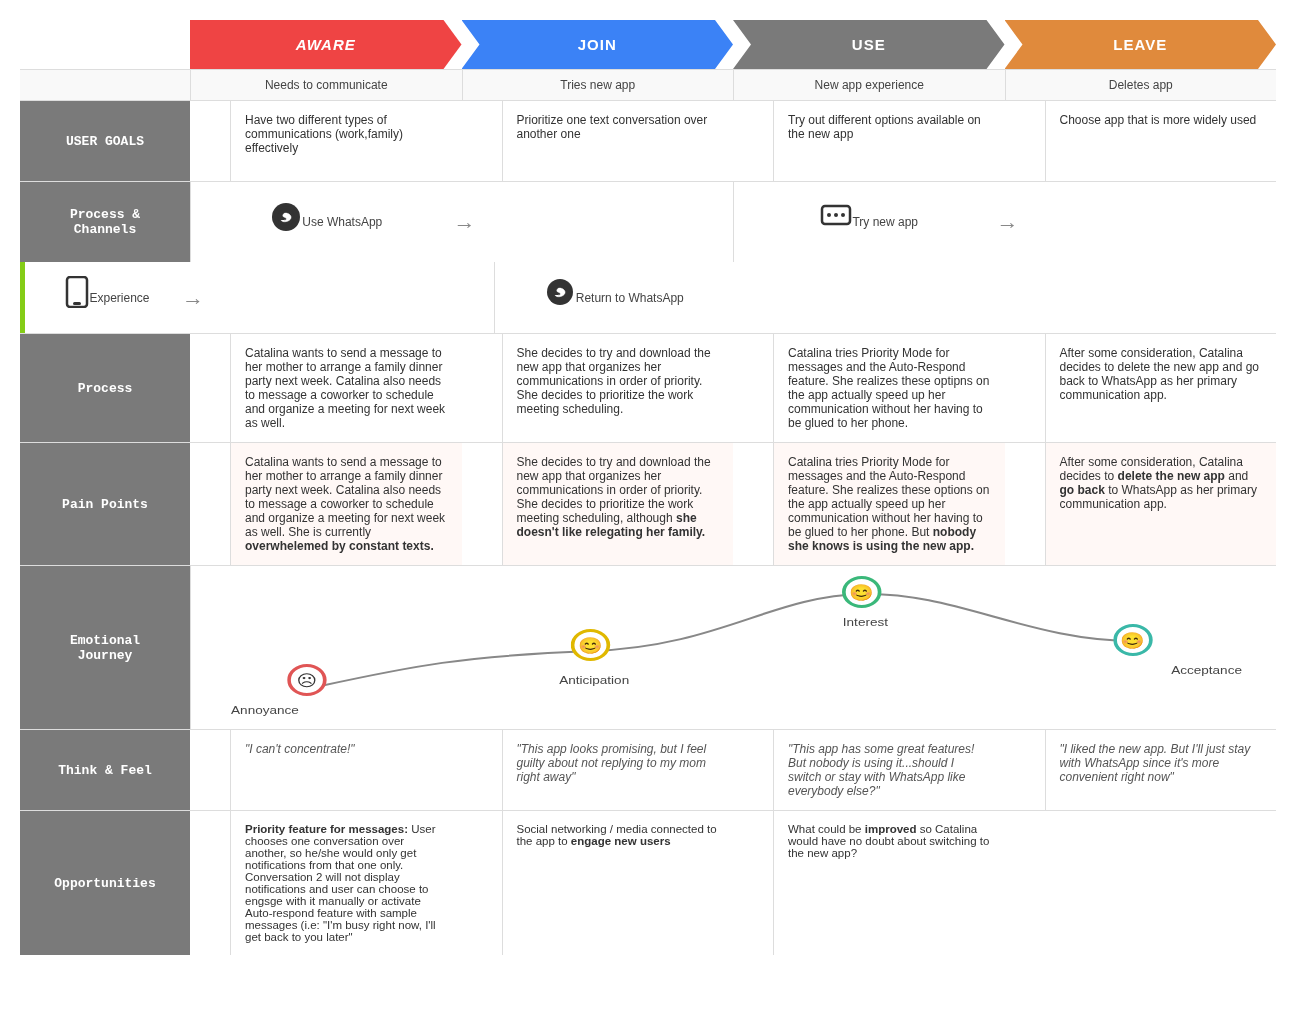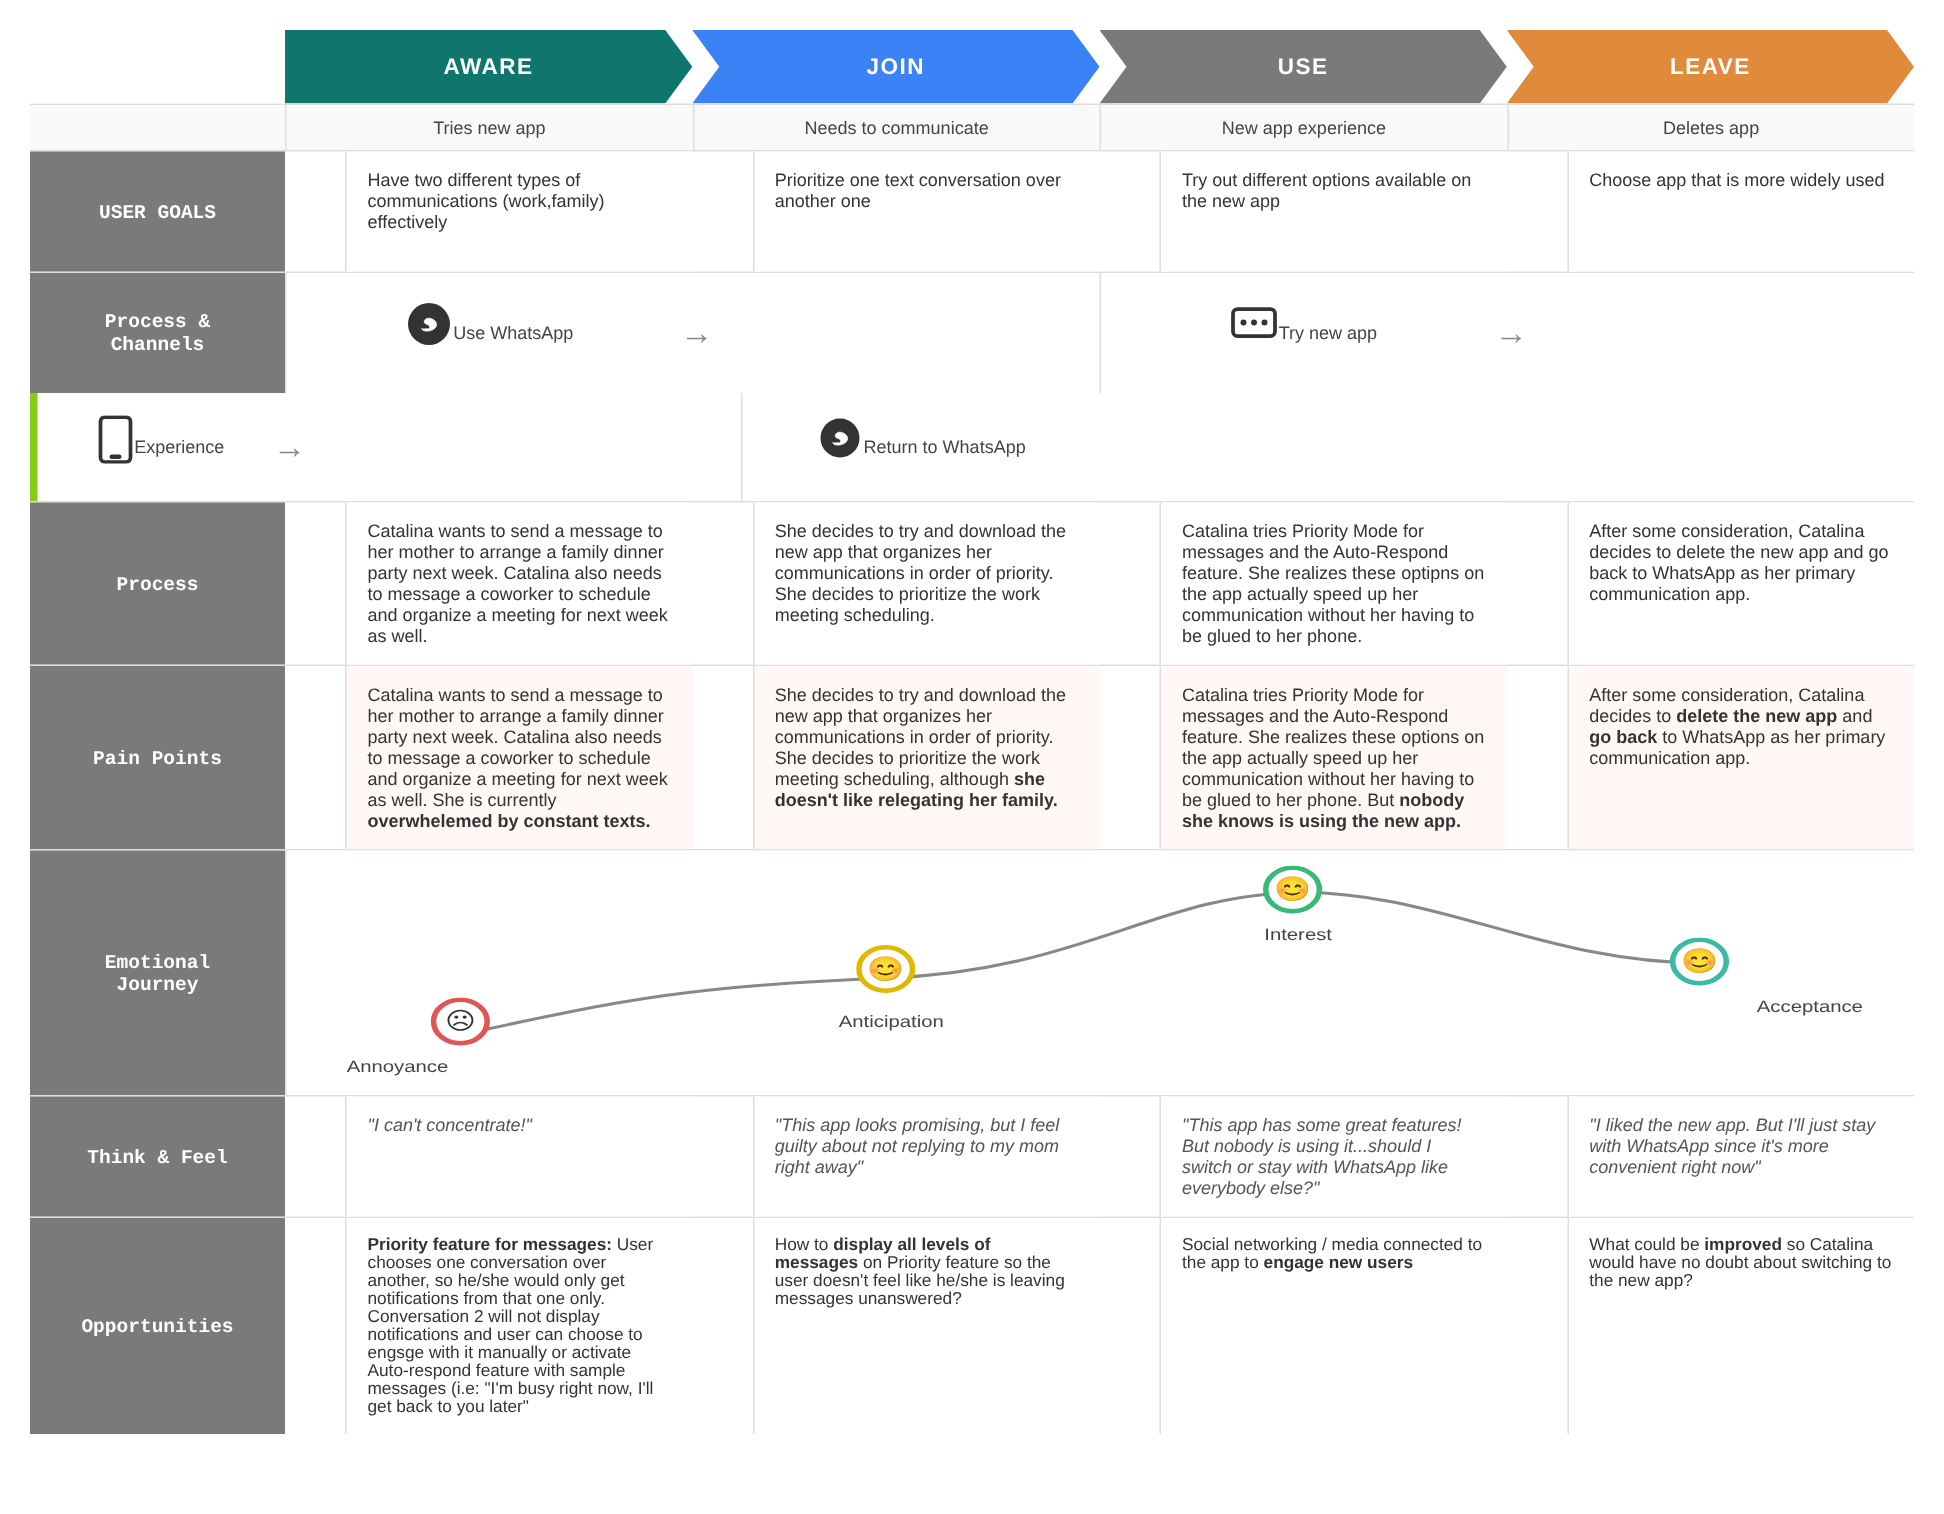--- a/index.html
+++ b/index.html
@@ -29,21 +29,21 @@
       font-weight: bold;
       font-size: 15px;
       letter-spacing: 1px;
       color: #fff;
       position: relative;
       clip-path: polygon(0 0, calc(100% - 18px) 0, 100% 50%, calc(100% - 18px) 100%, 0 100%, 18px 50%);
     }
     .phase-arrow.first {
       clip-path: polygon(0 0, calc(100% - 18px) 0, 100% 50%, calc(100% - 18px) 100%, 0 100%);
     }
-    .phase-aware { background: #0f766e; }
+    .phase-aware { background: #ef4444; font-style: italic; }
     .phase-join { background: #3b82f6; }
     .phase-use { background: #7a7a7a; }
     .phase-leave { background: #e08a3c; }
 
     
     .content-row {
       display: grid;
       grid-template-columns: 170px 1fr 1fr 1fr 1fr;
       border-top: 1px solid #ddd;
     }
@@ -159,24 +159,24 @@
       <span>USE</span>
     </div>
     <div class="phase-arrow phase-leave">
       <span>LEAVE</span>
     </div>
   </div>
 
   <div class="subheader-row">
     <div class="subheader-empty"></div>
     <div class="subheader-cell">
+      <span>Needs to communicate</span>
+    </div>
+    <div class="subheader-cell">
       <span>Tries new app</span>
-    </div>
-    <div class="subheader-cell">
-      <span>Needs to communicate</span>
     </div>
     <div class="subheader-cell">
       <span>New app experience</span>
     </div>
     <div class="subheader-cell">
       <span>Deletes app</span>
     </div>
   </div>
 
   <div class="content-row">
@@ -344,23 +344,20 @@
   </div>
 
   <div class="content-row opportunities-row">
     <div class="row-label">
       <span>Opportunities</span>
     </div>
     <div class="cell" style="font-size:11.5px;">
       <span><strong>Priority feature for messages:</strong> User chooses one conversation over another, so he/she would only get notifications from that one only. Conversation 2 will not display notifications and user can choose to engsge with it manually or activate Auto-respond feature with sample messages (i.e: "I'm busy right now, I'll get back to you later"</span>
     </div>
     <div class="cell" style="font-size:11.5px;">
-      <span>How to <strong>display all levels of messages</strong> on Priority feature so the user doesn't feel like he/she is leaving messages unanswered?</span>
-    </div>
-    <div class="cell" style="font-size:11.5px;">
       <span>Social networking / media connected to the app to <strong>engage new users</strong></span>
     </div>
     <div class="cell" style="font-size:11.5px;">
       <span>What could be <strong>improved</strong> so Catalina would have no doubt about switching to the new app?</span>
     </div>
   </div>
 
 </div>
 
 </body></html>

